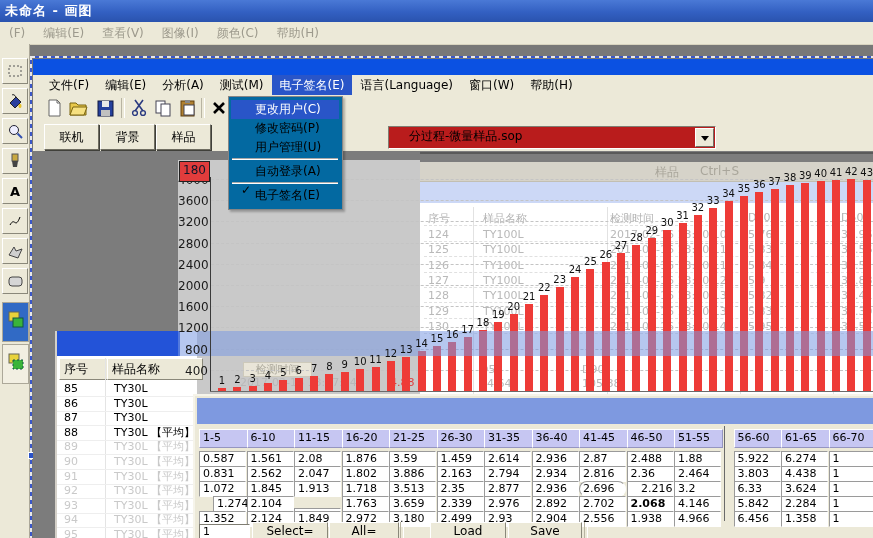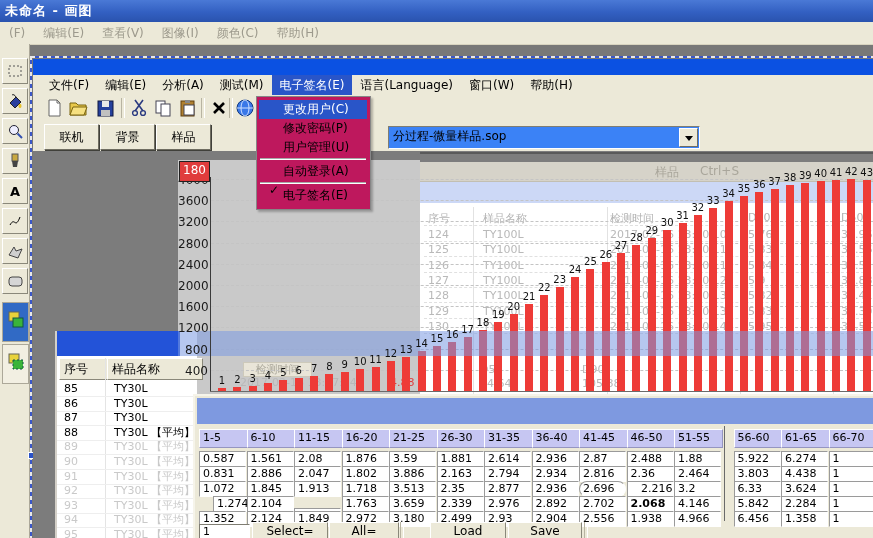--- a/index.html
+++ b/index.html
@@ -33,39 +33,39 @@
   .app-menu-item{padding:2px 8px;color:#000;}
   .app-menu-item.active{background:#2955c8;color:#fff;}
   .app-toolbar{left:33px;top:95px;width:840px;height:28px;background:#ece9d8;z-index:4;
      border-bottom:1px solid #ddd9c6;}
   .tb-icon{position:absolute;top:3px;width:20px;height:20px;display:flex;align-items:center;justify-content:center;}
   .tb-sep{position:absolute;top:3px;width:2px;height:20px;border-left:1px solid #b8b4a2;border-right:1px solid #fff;}
   .app-btnrow{left:33px;top:123px;width:840px;height:28px;background:#ece9d8;z-index:4;
      border-bottom:2px solid #cfccba;}
   .cmd-btn{position:absolute;top:1px;height:24px;background:#ece9d8;text-align:center;line-height:24px;
      border:1px solid;border-color:#fff #6f6d61 #6f6d61 #fff;box-shadow:1px 1px 0 #40403a;}
-  .combo{position:absolute;top:3px;height:21px;background:#3b82f6;border:1px solid;
-     border-color:#7f7d72 #fff #fff #7f7d72;line-height:19px;padding-left:4px;}
+  .combo{position:absolute;top:3px;height:21px;background:#b91c1c;border:1px solid;
+     border-color:#7f7d72 #fff #fff #7f7d72;line-height:19px;padding-left:20px;}
   .combo-arrow{position:absolute;right:1px;top:1px;width:17px;height:17px;background:#ece9d8;
      border:1px solid;border-color:#fff #6f6d61 #6f6d61 #fff;display:flex;align-items:center;justify-content:center;}
   .combo-arrow i{width:0;height:0;border:4px solid transparent;border-top:5px solid #000;margin-top:5px;}
   .app-mdi{left:33px;top:151px;width:840px;height:387px;background:#7c7c7c;z-index:4;}
   
   .ghost-win{left:420px;top:152px;width:453px;height:246px;z-index:5;background:#fff;}
   .ghost-strip{left:0;top:0;width:453px;height:10px;background:#7d7d7d;border-top:2px solid #5a5a5a;}
   .ghost-menubar{left:0;top:10px;width:453px;height:19px;background:#d6d3c9;color:#a9a69b;border-bottom:1px solid #c2bfb2;}
   .ghost-band{left:0;top:30px;width:453px;height:21px;background:#ccd8f6;}
   .ghost-th{color:#b4b4b4;position:absolute;top:59px;font-size:11px;}
   .ghost-cell{color:#b9b9b9;position:absolute;font-size:11px;white-space:nowrap;}
   .ghost-colline{position:absolute;top:55px;width:1px;background:#e2e2e2;height:190px;}
   .ghost-rowline{position:absolute;left:4px;width:445px;border-top:1px dashed #e0e0e0;}
   
   .chart-bg{left:178px;top:160px;width:242px;height:235px;background:#c9c9c9;z-index:6;}
   .max-box{left:179px;top:161px;width:29px;height:19px;background:#e03c3c;border:1px solid #202020;
-     color:#ffffff;font-size:12px;line-height:17px;text-align:center;z-index:12;}
+     color:#0f172a;font-size:12px;line-height:17px;text-align:center;z-index:12;}
   .tick-label{position:absolute;width:30px;text-align:right;font-size:12px;color:#1a1a1a;z-index:12;}
   .gridline{position:absolute;left:211px;width:662px;border-top:1px dashed #c4c4c4;z-index:7;}
   .axis-y{left:210px;top:177px;width:1px;height:215px;background:#3a3a3a;z-index:12;}
   .axis-x{left:210px;top:391px;width:663px;height:1px;background:#6b6b6b;z-index:12;}
   .bar{position:absolute;width:8px;background:#ee3b37;z-index:8;}
   .bar-label{position:absolute;width:20px;text-align:center;font-size:10px;color:#101010;z-index:10;}
   .band-overlay{left:178px;top:331px;width:695px;height:25px;background:rgba(122,153,226,0.55);z-index:9;}
   .stat-ghost{position:absolute;font-size:11px;color:#b8b8b8;z-index:6;white-space:nowrap;}
   .stat-box{position:absolute;font-size:11px;color:#aaa79a;background:#e9e5d8;border:1px solid #cdc9ba;
      text-align:center;z-index:6;}
@@ -85,21 +85,21 @@
      font-size:11px;line-height:16px;padding-left:3px;}
   .fw-cell{position:absolute;height:14px;background:#fff;border:1px solid;border-color:#9a9a9a #fff #fff #9a9a9a;
      font-size:11px;line-height:13px;padding-left:3px;white-space:nowrap;overflow:hidden;}
   .fw-split{position:absolute;width:1px;background:#6a6a6a;}
   .fw-input{position:absolute;background:#fff;border:1px solid;border-color:#7f7d72 #fff #fff #7f7d72;
      font-size:11px;line-height:14px;padding-left:3px;}
   .fw-btn{position:absolute;height:18px;background:#ece9d8;border:1px solid;border-color:#fff #8a887a #8a887a #fff;
      text-align:center;font-size:12px;line-height:16px;}
   .fw-sep{position:absolute;width:2px;height:18px;border-left:1px solid #b8b4a2;border-right:1px solid #fff;}
   
-  .dd-menu{left:256px;top:96px;width:113px;height:112px;z-index:20;background:#be185d;
+  .dd-menu{left:228px;top:96px;width:113px;height:112px;z-index:20;background:#0369a1;
      border:1px solid #868686;box-shadow:2px 2px 2px rgba(0,0,0,.25);text-decoration:underline;}
   .dd-item{position:absolute;left:2px;width:108px;height:19px;line-height:19px;padding-left:24px;
      font-size:12px;color:#000;box-sizing:border-box;}
   .dd-item.sel{background:#2955c8;color:#fff;}
   .dd-check{position:absolute;left:8px;width:14px;text-align:center;}
   .dd-sep{position:absolute;left:3px;width:106px;border-top:1px solid #a8a8a8;border-bottom:1px solid #fff;}
   svg{display:block;}
 </style>
 </head>
 <body>
@@ -514,31 +514,31 @@
         <div class="fw-th" style="left: 479px; top: 33px; width: 44px;">51-55</div>
         <div class="fw-th" style="left: 538.5px; top: 33px; width: 44px;">56-60</div>
         <div class="fw-th" style="left: 586px; top: 33px; width: 44px;">61-65</div>
         <div class="fw-th" style="left: 633.5px; top: 33px; width: 44px;">66-70</div>
         <div class="fw-split" style="left: 529px; top: 30px; height: 95px;"></div>
         <div class="fw-cell" style="left: 4px; top: 55px; width: 42px;">0.587</div>
         <div class="fw-cell" style="left: 51.5px; top: 55px; width: 42px;">1.561</div>
         <div class="fw-cell" style="left: 99px; top: 55px; width: 42px;">2.08</div>
         <div class="fw-cell" style="left: 146.5px; top: 55px; width: 42px;">1.876</div>
         <div class="fw-cell" style="left: 194px; top: 55px; width: 42px;">3.59</div>
-        <div class="fw-cell" style="left: 241.5px; top: 55px; width: 42px;">1.881</div>
+        <div class="fw-cell" style="left: 241.5px; top: 55px; width: 42px;">1.459</div>
         <div class="fw-cell" style="left: 289px; top: 55px; width: 42px;">2.614</div>
         <div class="fw-cell" style="left: 336.5px; top: 55px; width: 42px;">2.936</div>
         <div class="fw-cell" style="left: 384px; top: 55px; width: 42px;">2.87</div>
         <div class="fw-cell" style="left: 431.5px; top: 55px; width: 42px;">2.488</div>
         <div class="fw-cell" style="left: 479px; top: 55px; width: 42px;">1.88</div>
         <div class="fw-cell" style="left: 538.5px; top: 55px; width: 42px;">5.922</div>
         <div class="fw-cell" style="left: 586px; top: 55px; width: 42px;">6.274</div>
         <div class="fw-cell" style="left: 633.5px; top: 55px; width: 42px;">1</div>
         <div class="fw-cell" style="left: 4px; top: 70px; width: 42px;">0.831</div>
-        <div class="fw-cell" style="left: 51.5px; top: 70px; width: 42px;">2.886</div>
+        <div class="fw-cell" style="left: 51.5px; top: 70px; width: 42px;">2.562</div>
         <div class="fw-cell" style="left: 99px; top: 70px; width: 42px;">2.047</div>
         <div class="fw-cell" style="left: 146.5px; top: 70px; width: 42px;">1.802</div>
         <div class="fw-cell" style="left: 194px; top: 70px; width: 42px;">3.886</div>
         <div class="fw-cell" style="left: 241.5px; top: 70px; width: 42px;">2.163</div>
         <div class="fw-cell" style="left: 289px; top: 70px; width: 42px;">2.794</div>
         <div class="fw-cell" style="left: 336.5px; top: 70px; width: 42px;">2.934</div>
         <div class="fw-cell" style="left: 384px; top: 70px; width: 42px;">2.816</div>
         <div class="fw-cell" style="left: 431.5px; top: 70px; width: 42px;">2.36</div>
         <div class="fw-cell" style="left: 479px; top: 70px; width: 42px;">2.464</div>
         <div class="fw-cell" style="left: 538.5px; top: 70px; width: 42px;">3.803</div>

